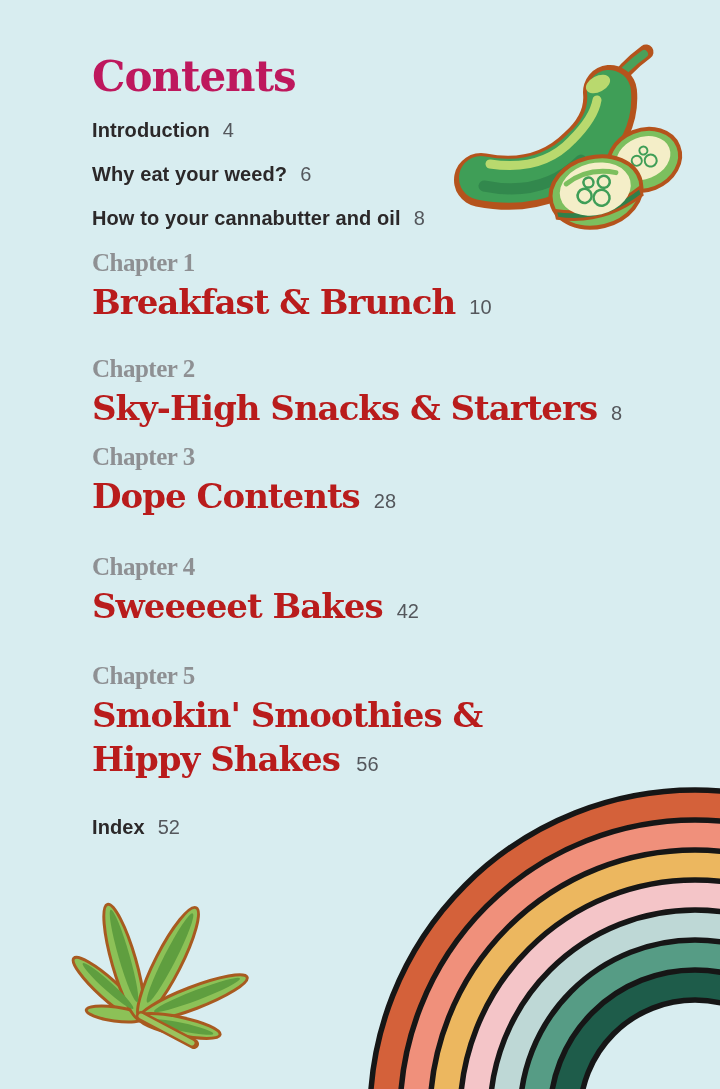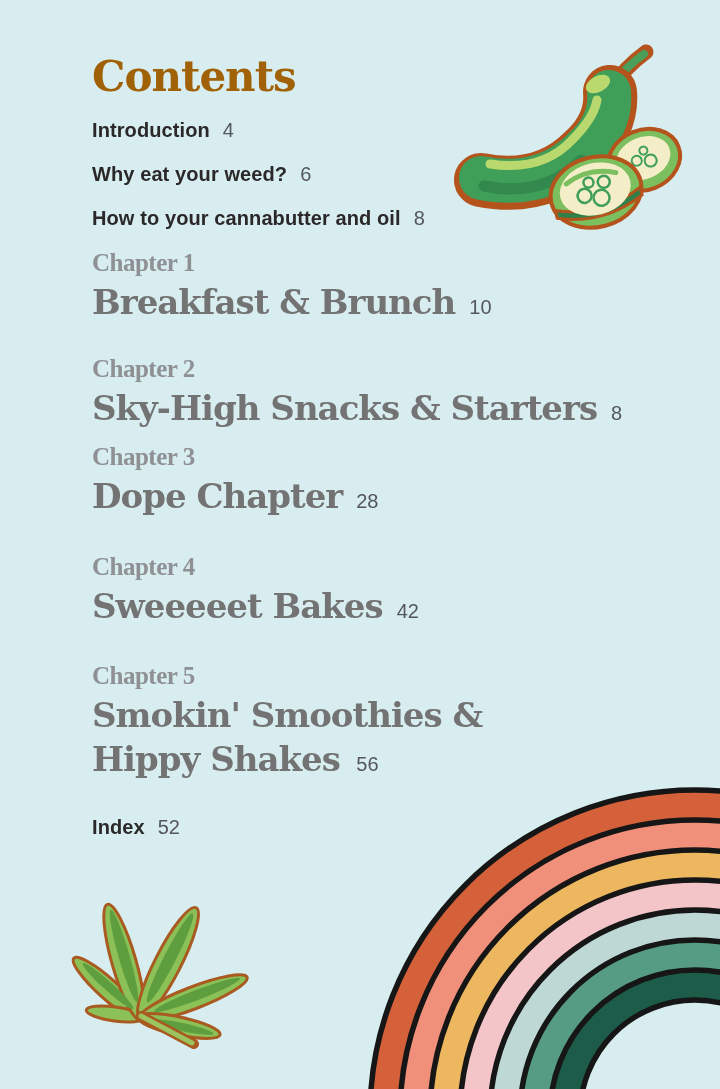--- a/index.html
+++ b/index.html
@@ -9,21 +9,21 @@
     width:720px;height:1089px;
     background:#d8edf0;
     overflow:hidden;
   }
   .toc{
     position:absolute;left:92px;top:54px;width:560px;
   }
   .toc-title{
     font-family:"DejaVu Serif","Liberation Serif",serif;
     font-weight:700;font-size:42px;line-height:1.1;
-    letter-spacing:-1px;color:#a16207;margin:0 0 16px 0;
+    letter-spacing:-1px;color:#be185d;margin:0 0 16px 0;
   }
   .fm-row{
     display:flex;align-items:baseline;gap:13px;
     margin-bottom:16px;
   }
   .fm-label{
     font-size:20px;font-weight:700;color:#2b2829;letter-spacing:.1px;
     line-height:28px;
   }
   .pagenum{
@@ -34,21 +34,21 @@
     font-family:Liberation Serif, serif;
     font-weight:700;font-size:25px;line-height:30px;
     color:#8e9093;letter-spacing:-0.5px;
   }
   .ch-title-row{
     display:flex;align-items:baseline;gap:14px;margin-top:2px;
   }
   .ch-title{
     font-family:"DejaVu Serif","Liberation Serif",serif;
     font-weight:700;font-size:34px;line-height:44px;
-    color:#737373;letter-spacing:-1px;
+    color:#b91c1c;letter-spacing:-1px;
   }
   .ch-title-wrap{display:block;max-width:470px;margin-top:2px;}
   .ch-title-wrap .ch-title{display:inline;}
   .ch-title-wrap .pagenum{margin-left:12px;margin-top:32px;}
   .mt-ch1{margin-top:8px;}
   .mt-ch2{margin-top:30px;}
   .mt-ch3{margin-top:12px;}
   .mt-ch4{margin-top:34px;}
   .mt-ch5{margin-top:33px;}
   .index-row{margin-top:32px;margin-bottom:0;}
@@ -163,21 +163,21 @@
       <div class="ch-label">Chapter 2</div>
       <div class="ch-title-row">
         <span class="ch-title">Sky-High Snacks &amp; Starters</span>
         <span class="pagenum">8</span>
       </div>
     </div>
 
     <div class="chapter mt-ch3">
       <div class="ch-label">Chapter 3</div>
       <div class="ch-title-row">
-        <span class="ch-title">Dope Chapter</span>
+        <span class="ch-title">Dope Contents</span>
         <span class="pagenum">28</span>
       </div>
     </div>
 
     <div class="chapter mt-ch4">
       <div class="ch-label">Chapter 4</div>
       <div class="ch-title-row">
         <span class="ch-title">Sweeeeet Bakes</span>
         <span class="pagenum">42</span>
       </div>

